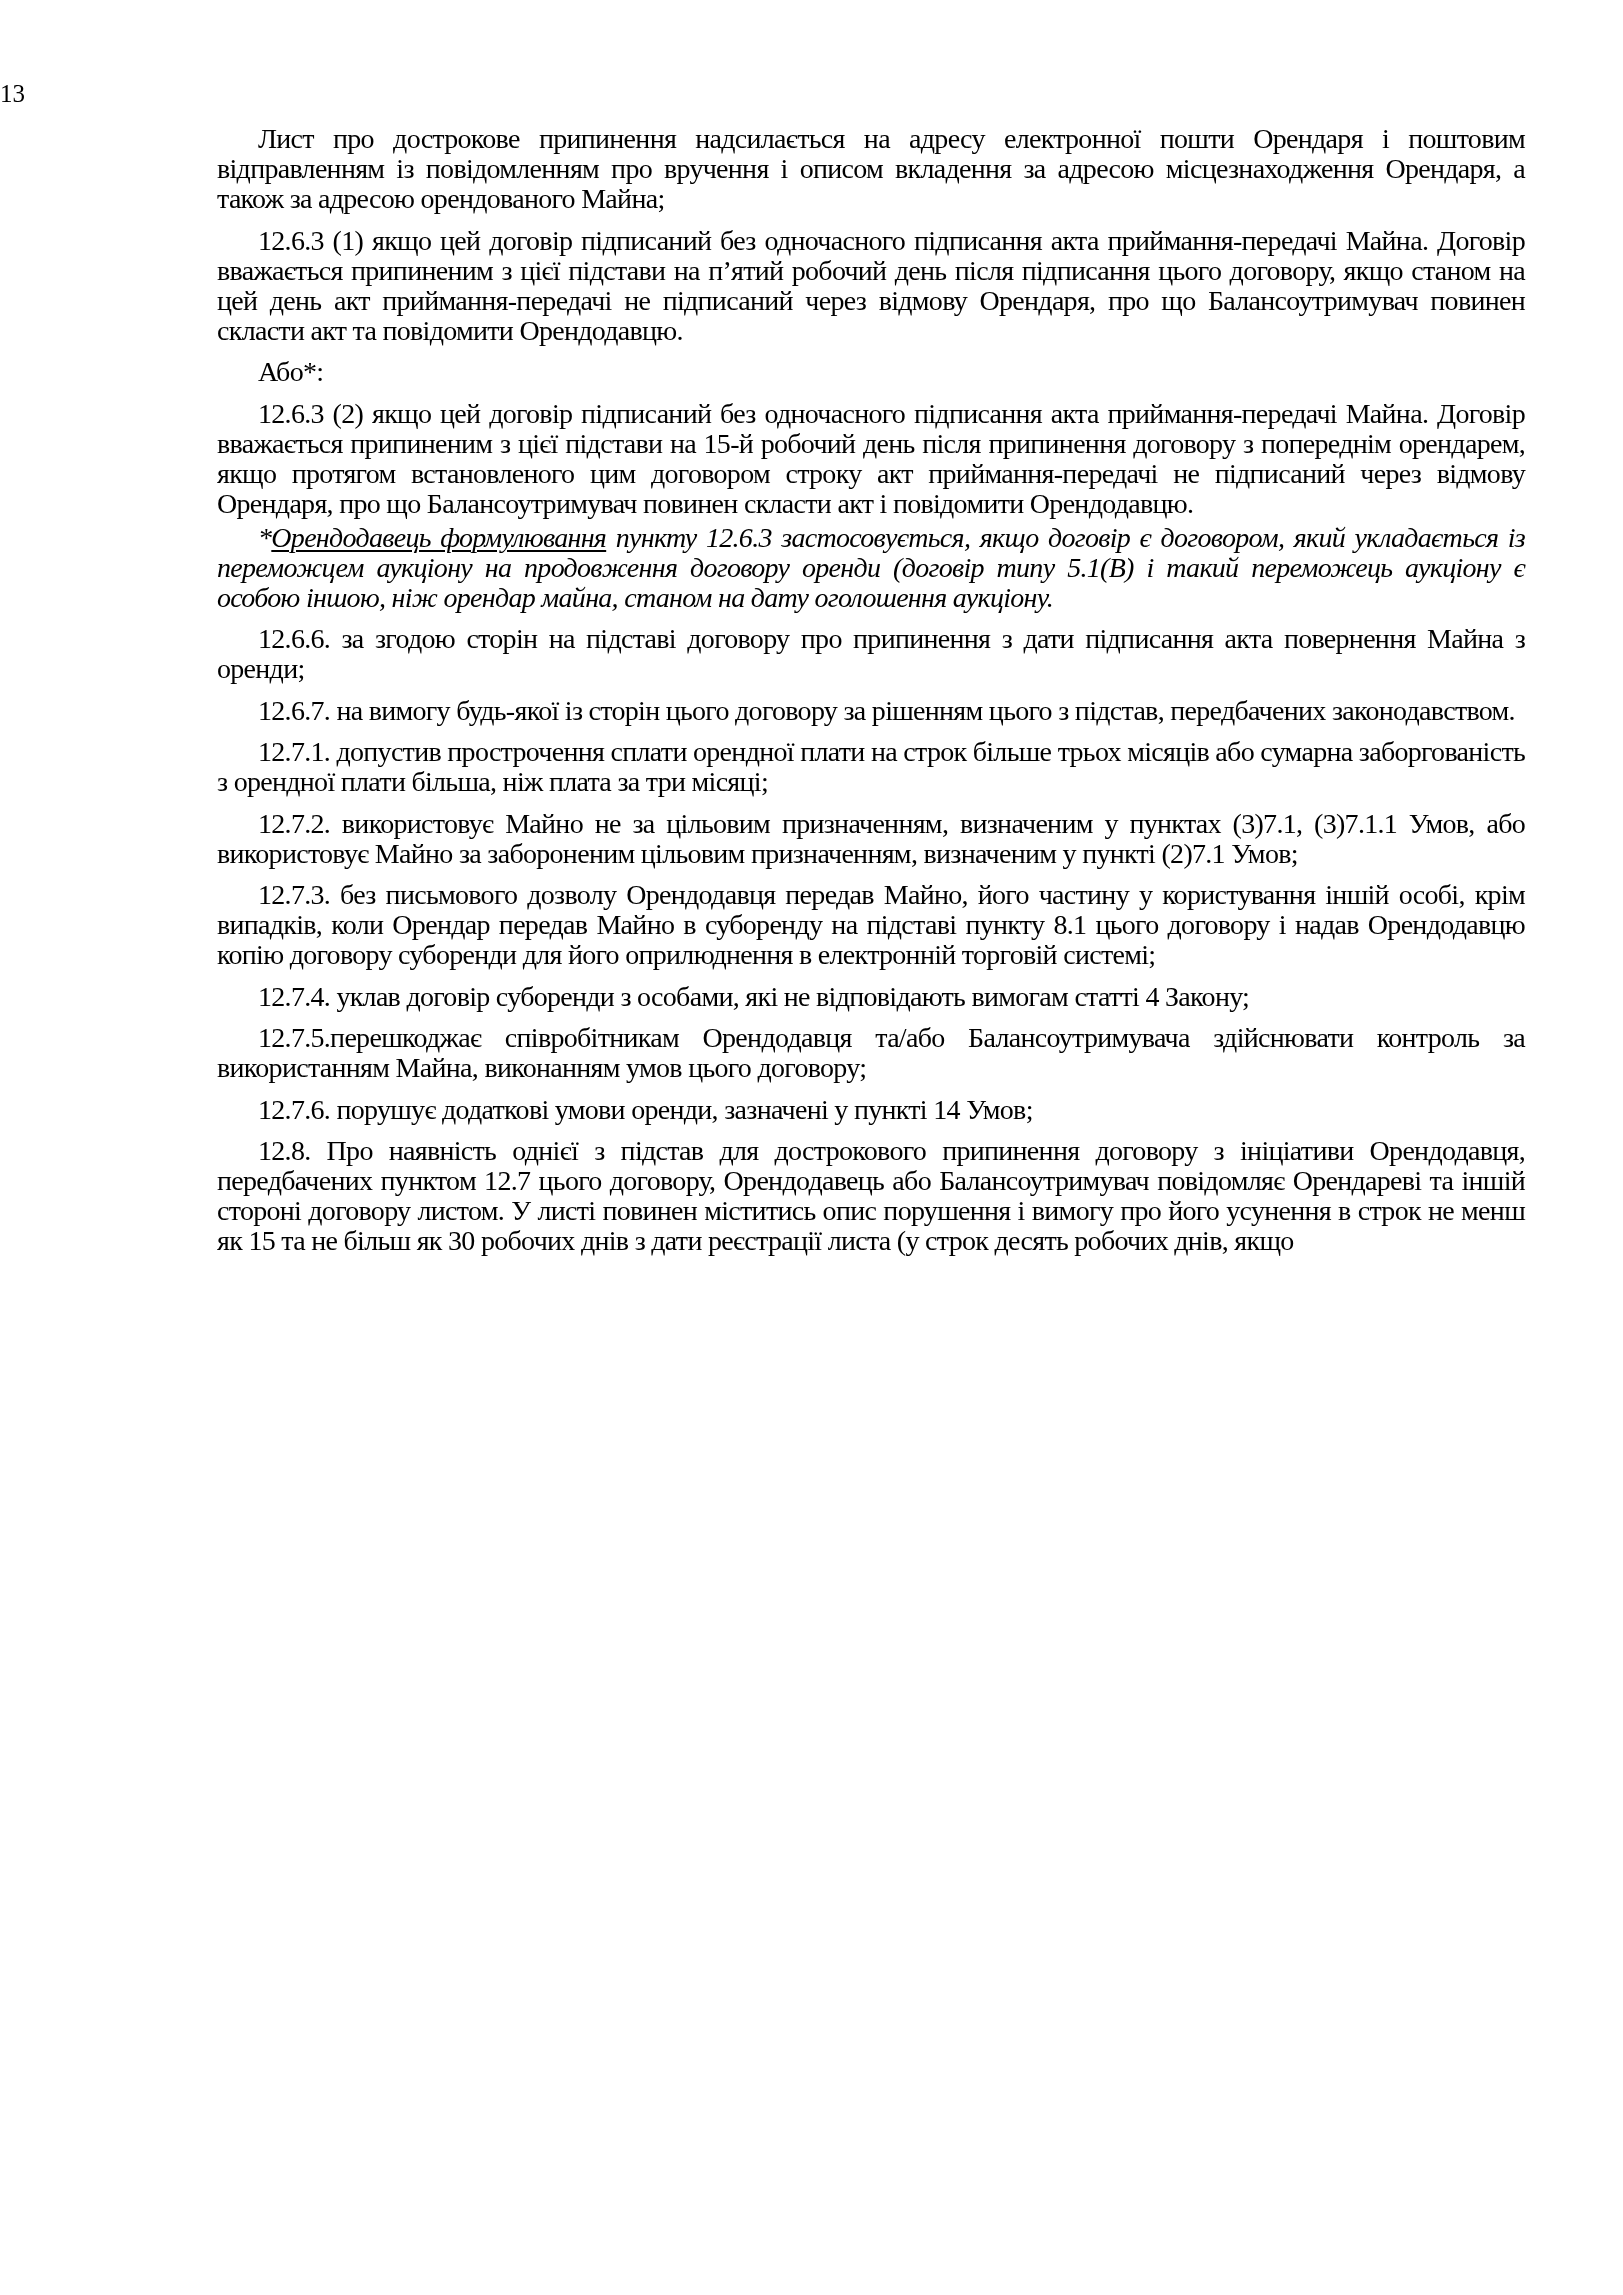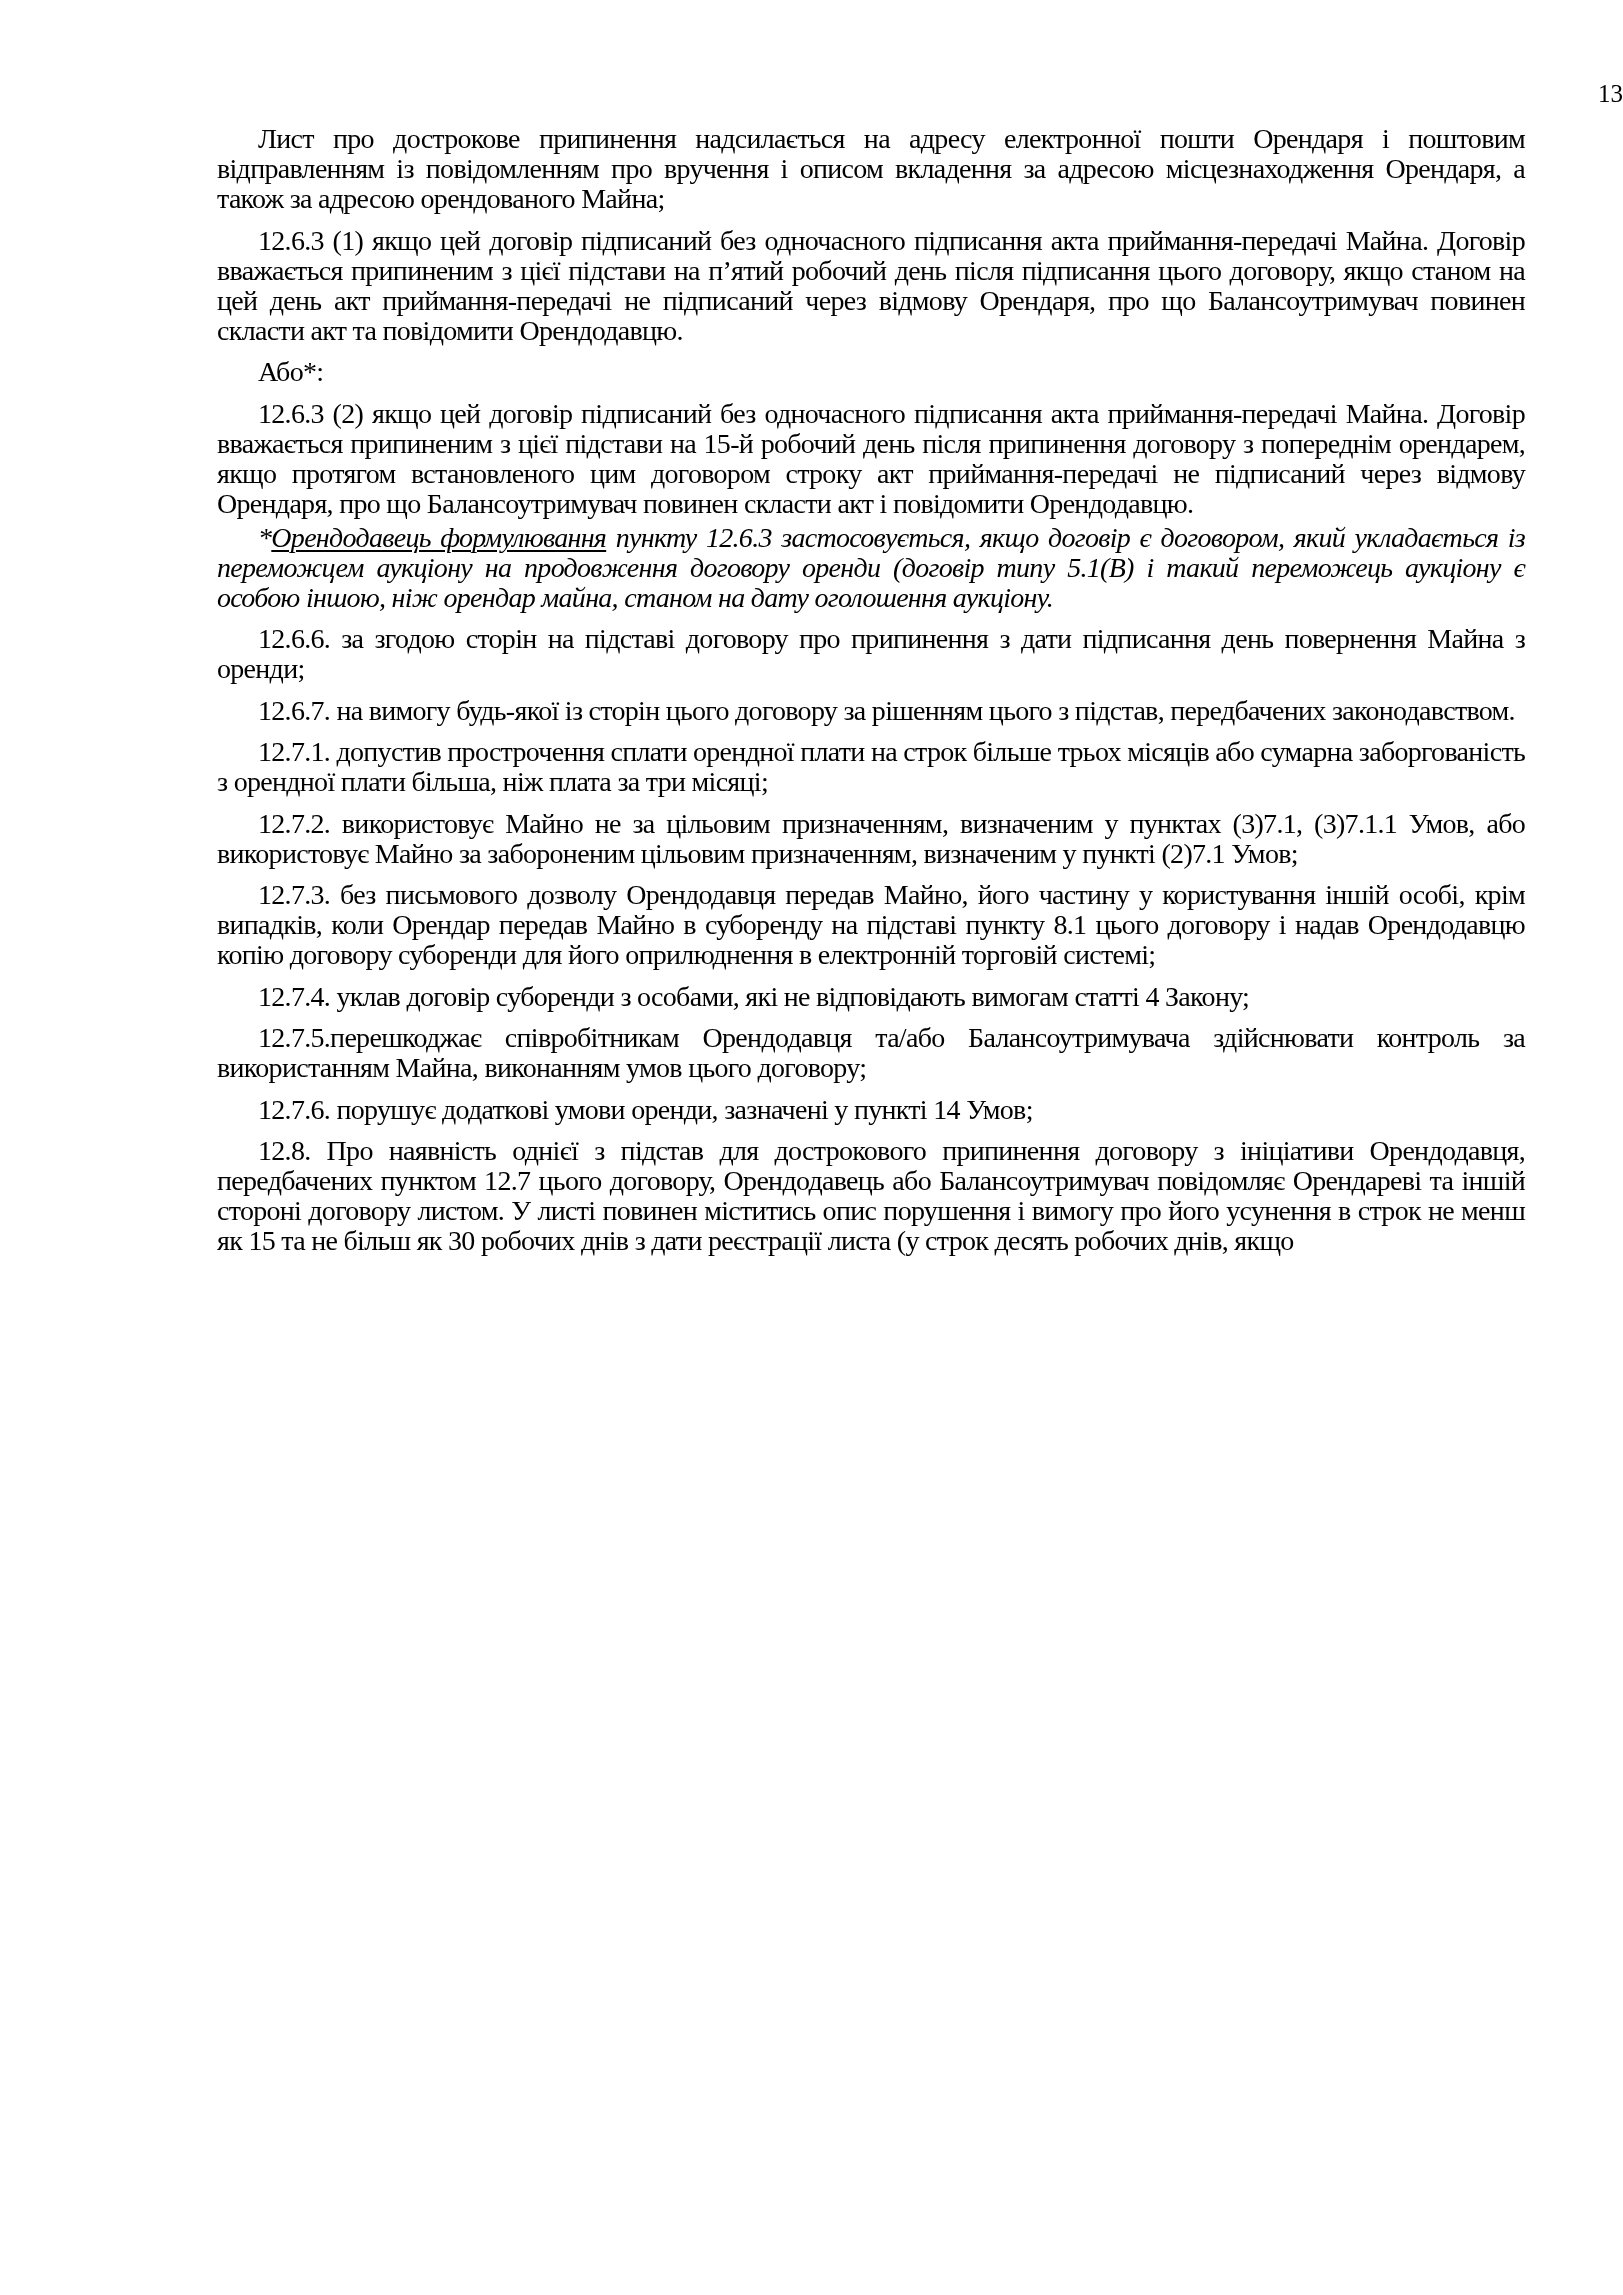--- a/index.html
+++ b/index.html
@@ -13,21 +13,21 @@
     position: relative;
     overflow: hidden;
     color: #000000;
     font-family: "Liberation Serif", "DejaVu Serif", serif;
   }
   .page-number {
     position: absolute;
     top: 77px;
     left: 0;
     width: 1623px;
-    text-align: right;
+    text-align: left;
     font-size: 25px;
     line-height: 33px;
   }
   .body {
     position: absolute;
     top: 124px;
     left: 217px;
     width: 1308px;
     font-size: 28px;
     line-height: 30px;
@@ -56,21 +56,21 @@
 <body>
 
 <div class="page-number">13</div>
 
 <div class="body">
   <p class="p">Лист про дострокове припинення надсилається на адресу електронної пошти Орендаря і поштовим відправленням із повідомленням про вручення і описом вкладення за адресою місцезнаходження Орендаря, а також за адресою орендованого Майна;</p>
   <p class="p">12.6.3 (1) якщо цей договір підписаний без одночасного підписання акта приймання-передачі Майна. Договір вважається припиненим з цієї підстави на п’ятий робочий день після підписання цього договору, якщо станом на цей день акт приймання-передачі не підписаний через відмову Орендаря, про що Балансоутримувач повинен скласти акт та повідомити Орендодавцю.</p>
   <p class="p">Або*:</p>
   <p class="p tight">12.6.3 (2) якщо цей договір підписаний без одночасного підписання акта приймання-передачі Майна. Договір вважається припиненим з цієї підстави на 15-й робочий день після припинення договору з попереднім орендарем, якщо протягом встановленого цим договором строку акт приймання-передачі не підписаний через відмову Орендаря, про що Балансоутримувач повинен скласти акт і повідомити Орендодавцю.</p>
   <p class="p note"><span>*</span><span class="underline">Орендодавець формулювання</span><span> пункту 12.6.3 застосовується, якщо договір є договором, який укладається із переможцем аукціону на продовження договору оренди (договір типу 5.1(В) і такий переможець аукціону є особою іншою, ніж орендар майна, станом на дату оголошення аукціону.</span></p>
-  <p class="p">12.6.6. за згодою сторін на підставі договору про припинення з дати підписання день повернення Майна з оренди;</p>
+  <p class="p">12.6.6. за згодою сторін на підставі договору про припинення з дати підписання акта повернення Майна з оренди;</p>
   <p class="p">12.6.7. на вимогу будь-якої із сторін цього договору за рішенням цього з підстав, передбачених законодавством.</p>
   <p class="p">12.7.1. допустив прострочення сплати орендної плати на строк більше трьох місяців або сумарна заборгованість з орендної плати більша, ніж плата за три місяці;</p>
   <p class="p">12.7.2. використовує Майно не за цільовим призначенням, визначеним у пунктах (3)7.1, (3)7.1.1 Умов, або використовує Майно за забороненим цільовим призначенням, визначеним у пункті (2)7.1 Умов;</p>
   <p class="p">12.7.3. без письмового дозволу Орендодавця передав Майно, його частину у користування іншій особі, крім випадків, коли Орендар передав Майно в суборенду на підставі пункту 8.1 цього договору і надав Орендодавцю копію договору суборенди для його оприлюднення в електронній торговій системі;</p>
   <p class="p">12.7.4. уклав договір суборенди з особами, які не відповідають вимогам статті 4 Закону;</p>
   <p class="p">12.7.5.перешкоджає співробітникам Орендодавця та/або Балансоутримувача здійснювати контроль за використанням Майна, виконанням умов цього договору;</p>
   <p class="p">12.7.6. порушує додаткові умови оренди, зазначені у пункті 14 Умов;</p>
   <p class="p">12.8. Про наявність однієї з підстав для дострокового припинення договору з ініціативи Орендодавця, передбачених пунктом 12.7 цього договору, Орендодавець або Балансоутримувач повідомляє Орендареві та іншій стороні договору листом. У листі повинен міститись опис порушення і вимогу про його усунення в строк не менш як 15 та не більш як 30 робочих днів з дати реєстрації листа (у строк десять робочих днів, якщо</p>
 </div>
 

